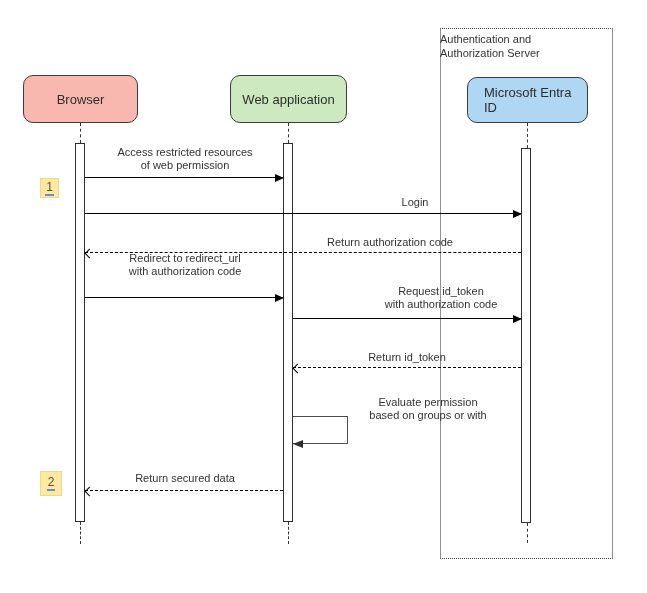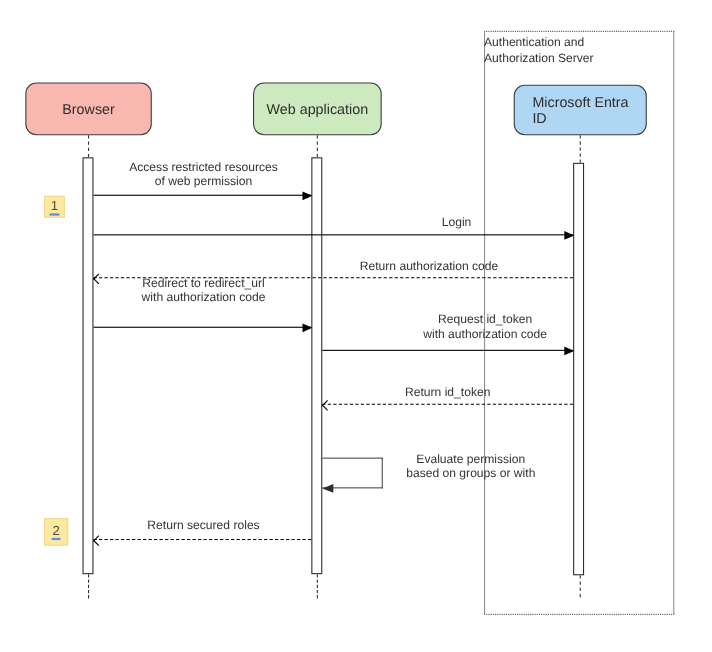--- a/index.html
+++ b/index.html
@@ -136,28 +136,28 @@
     <span class="head-right"></span>
   </div>
 
   <div class="msg-label" style="left:407px;top:351px;text-align:right;">
     <div>Return id_token</div>
   </div>
   <div class="msg dashed" style="left:293px;top:367px;width:228px;">
     <span class="open-left"></span>
   </div>
 
-  <div class="msg-label" style="left:428px;top:412px;text-align:center;">
+  <div class="msg-label" style="left:428px;top:396px;text-align:center;">
     <div>Evaluate permission</div>
     <div>based on groups or with</div>
   </div>
   <div class="self-loop" style="left:293px;top:416px;width:55px;height:28px;">
     <span class="head-left-filled"></span>
   </div>
 
   <div class="msg-label" style="left:185px;top:472px;">
-    <div>Return secured roles</div>
+    <div>Return secured data</div>
   </div>
   <div class="msg dashed" style="left:85px;top:490px;width:198px;">
     <span class="open-left"></span>
   </div>
 
 </div>
 
 </body></html>

